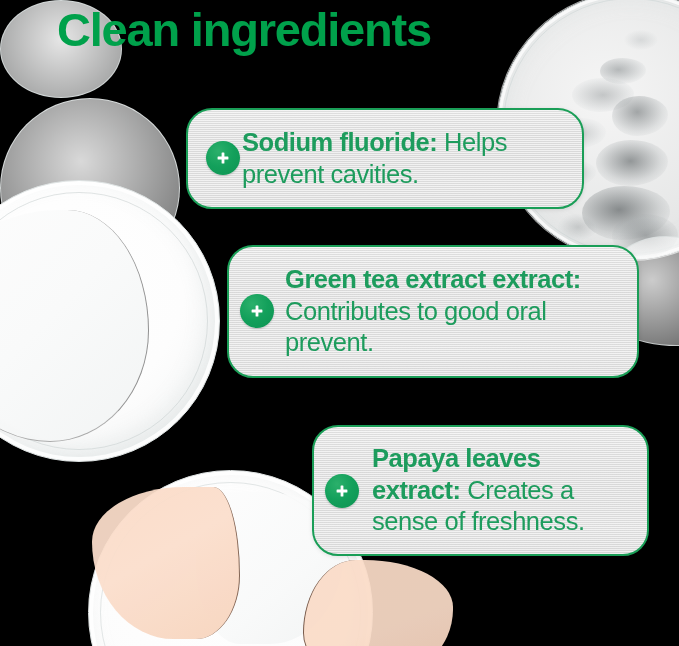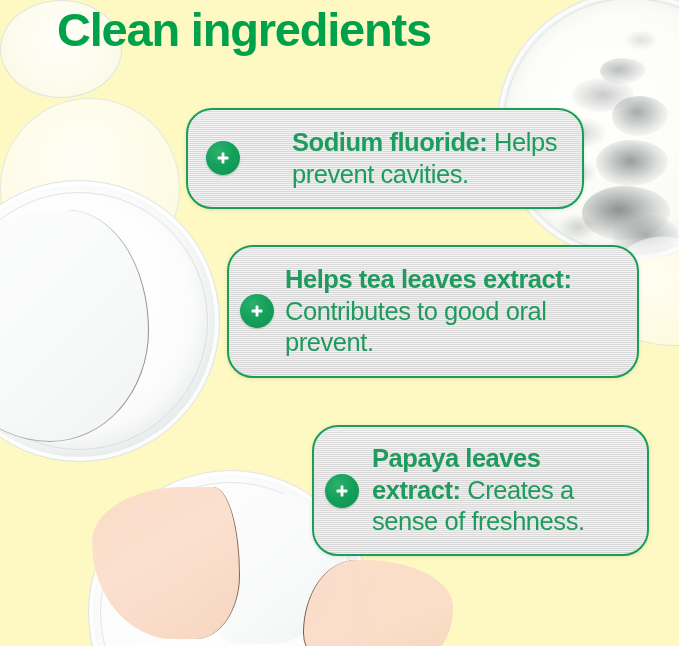--- a/index.html
+++ b/index.html
@@ -9,21 +9,21 @@
     height: 646px;
     overflow: hidden;
     background: #ffffff;
     font-family: "Liberation Sans", sans-serif;
   }
 
   #scene {
     position: relative;
     width: 679px;
     height: 646px;
-    background: #fef9c3;
+    background: #000000;
     overflow: hidden;
   }
 
   
 
   .dish {
     position: absolute;
     border-radius: 50%;
     pointer-events: none;
   }
@@ -232,21 +232,21 @@
     padding-left: 3px;
   }
   .card-text .lead {
     font-weight: bold;
   }
 
   #card-1 { left: 186px; top: 108px;  width: 398px; height: 101px; }
   #card-2 { left: 227px; top: 245px;  width: 412px; height: 133px; }
   #card-3 { left: 312px; top: 425px;  width: 337px; height: 131px; }
 
-  #card-1 .card-text { padding-left: 70px; padding-right: 16px; margin-left: 34px; }
+  #card-1 .card-text { padding-left: 54px; padding-right: 16px; }
   #card-2 .card-text { padding-left: 56px; padding-right: 14px; }
   #card-3 .card-text { padding-left: 58px; padding-right: 16px; }
 
   
   .plus-badge {
     position: absolute;
     width: 34px;
     height: 34px;
     border-radius: 50%;
     background: radial-gradient(circle at 36% 30%, #2bb06b 0%, #13a05b 48%, #0d9352 100%);
@@ -302,21 +302,21 @@
     <p class="card-text"><span class="lead">Sodium fluoride:</span><span> Helps prevent cavities.</span></p>
   </div>
   <div id="badge-1" class="plus-badge">
     <svg width="16" height="16" viewBox="0 0 16 16" aria-hidden="true">
       <rect x="6.6" y="2.6" width="2.8" height="10.8" rx="0.5" fill="#ffffff"></rect>
       <rect x="2.6" y="6.6" width="10.8" height="2.8" rx="0.5" fill="#ffffff"></rect>
     </svg>
   </div>
 
   <div id="card-2" class="card">
-    <p class="card-text"><span class="lead">Helps tea leaves extract:</span><span> Contributes to good oral prevent.</span></p>
+    <p class="card-text"><span class="lead">Green tea extract extract:</span><span> Contributes to good oral prevent.</span></p>
   </div>
   <div id="badge-2" class="plus-badge">
     <svg width="16" height="16" viewBox="0 0 16 16" aria-hidden="true">
       <rect x="6.6" y="2.6" width="2.8" height="10.8" rx="0.5" fill="#ffffff"></rect>
       <rect x="2.6" y="6.6" width="10.8" height="2.8" rx="0.5" fill="#ffffff"></rect>
     </svg>
   </div>
 
   <div id="card-3" class="card">
     <p class="card-text"><span class="lead">Papaya leaves extract:</span><span> Creates a sense of freshness.</span></p>

